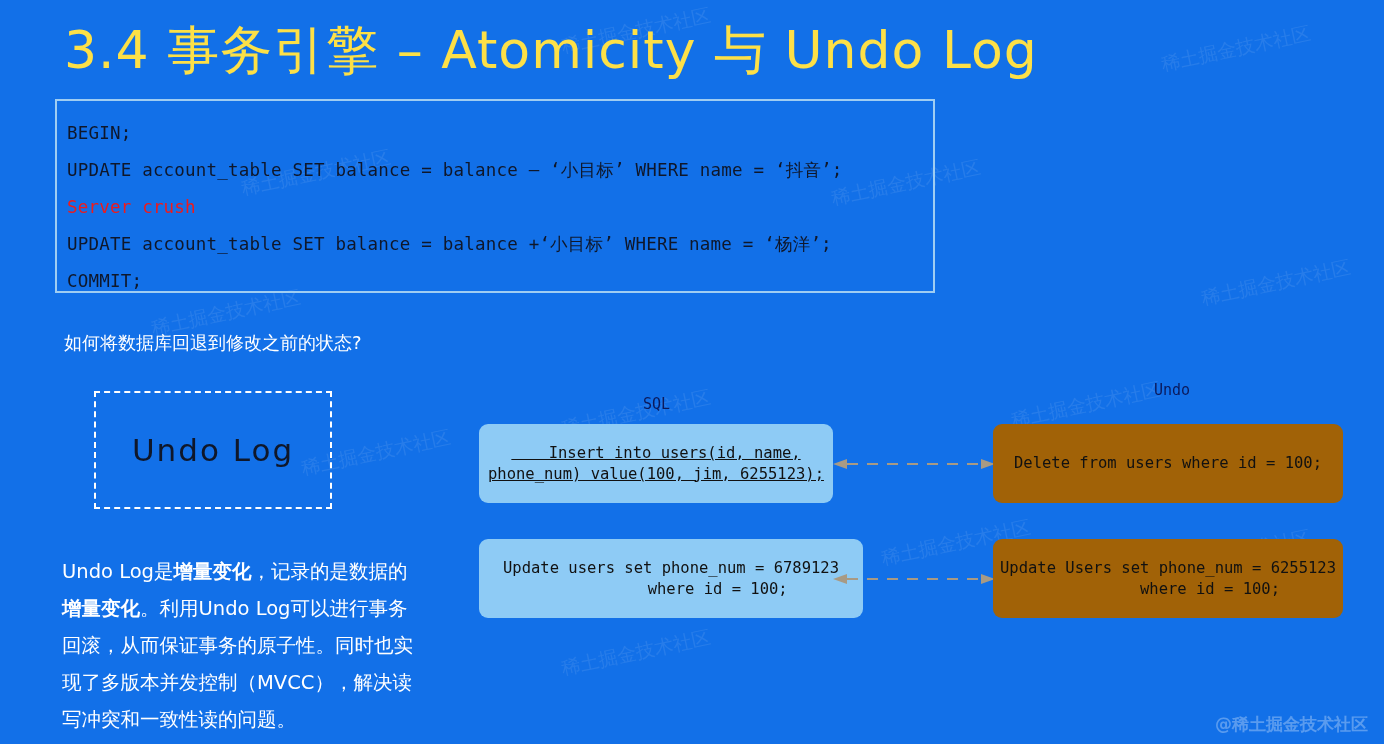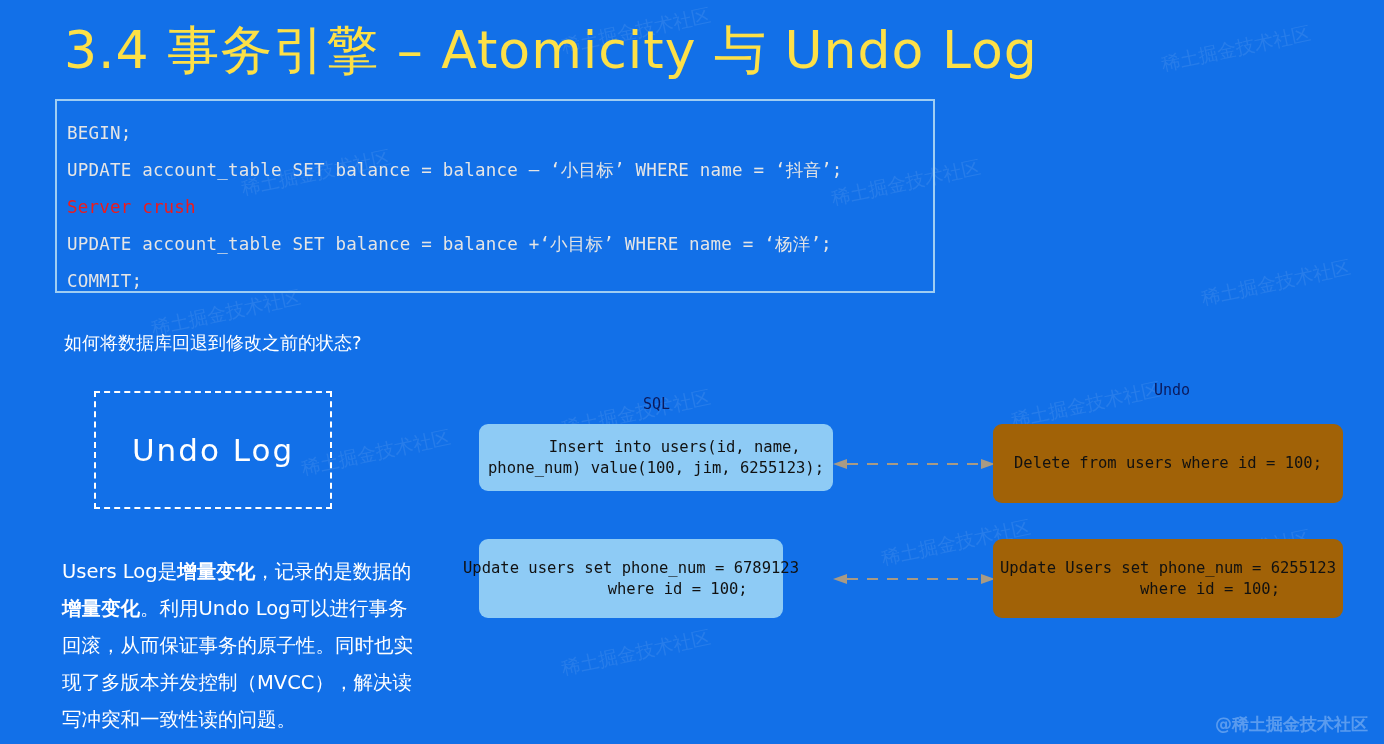--- a/index.html
+++ b/index.html
@@ -42,21 +42,21 @@
     width: 880px;
     height: 194px;
     border: 2px solid #9fcdf2;
     box-sizing: border-box;
     padding: 14px 10px 0 10px;
   }
   .code-line {
     font-family: "DejaVu Sans Mono", monospace;
     font-size: 17.5px;
     line-height: 37px;
-    color: #e5e5e5;
+    color: #0f172a;
     white-space: pre;
     letter-spacing: 0.2px;
   }
   .code-line.crush {
     color: #ef1b1b;
   }
 
   
   .question {
     position: absolute;
@@ -75,21 +75,21 @@
     top: 391px;
     width: 238px;
     height: 118px;
     border: 2px dashed #ffffff;
     box-sizing: border-box;
     display: flex;
     align-items: center;
     justify-content: center;
   }
   .undo-box-label {
-    color: #ffffff;
+    color: #0f172a;
     font-size: 31px;
     letter-spacing: 2px;
     font-family: "DejaVu Sans", sans-serif;
   }
 
   
   .paragraph {
     position: absolute;
     left: 62px;
     top: 553px;
@@ -125,23 +125,23 @@
     font-family: "DejaVu Sans Mono", monospace;
     font-size: 15.5px;
     line-height: 21px;
     color: #111111;
     overflow: visible;
     white-space: pre;
   }
   .stmt-box.blue  { background: #8ecbf5; }
   .stmt-box.green { background: #a16207; }
 
-  .box-sql-1   { left: 479px;  top: 424px; width: 354px; height: 67px; }
+  .box-sql-1   { left: 479px;  top: 424px; width: 354px; height: 79px; text-decoration: underline; }
   .box-undo-1  { left: 993px;  top: 424px; width: 350px; height: 79px; }
-  .box-sql-2   { left: 479px;  top: 539px; width: 304px; height: 79px; }
+  .box-sql-2   { left: 479px;  top: 539px; width: 384px; height: 79px; }
   .box-undo-2  { left: 993px;  top: 539px; width: 350px; height: 79px; }
 
   
   .connector {
     position: absolute;
     height: 14px;
   }
   .connector svg { display: block; }
   .conn-1 { left: 833px; top: 457px; width: 162px; }
   .conn-2 { left: 833px; top: 572px; width: 162px; }
@@ -195,21 +195,21 @@
     <div class="code-line">COMMIT;</div>
   </div>
 
   <div class="question">如何将数据库回退到修改之前的状态?</div>
 
   <div class="undo-box">
     <span class="undo-box-label">Undo Log</span>
   </div>
 
   <div class="paragraph">
-    <span>Users Log是</span><b>增量变化</b><span>，记录的是数据的</span><b>增量变化</b><span>。利用Undo Log可以进行事务回滚，从而保证事务的原子性。同时也实现了多版本并发控制（MVCC），解决读写冲突和一致性读的问题。</span>
+    <span>Undo Log是</span><b>增量变化</b><span>，记录的是数据的</span><b>增量变化</b><span>。利用Undo Log可以进行事务回滚，从而保证事务的原子性。同时也实现了多版本并发控制（MVCC），解决读写冲突和一致性读的问题。</span>
   </div>
 
   <div class="col-label sql">SQL</div>
   <div class="col-label undo">Undo</div>
 
   <div class="stmt-box blue box-sql-1">    Insert into users(id, name,
 phone_num) value(100, jim, 6255123);</div>
   <div class="connector conn-1">
     <svg width="162" height="14" viewBox="0 0 162 14">
       <line x1="14" y1="7" x2="148" y2="7" stroke="#a89a84" stroke-width="2.2" stroke-dasharray="11 9"></line>

